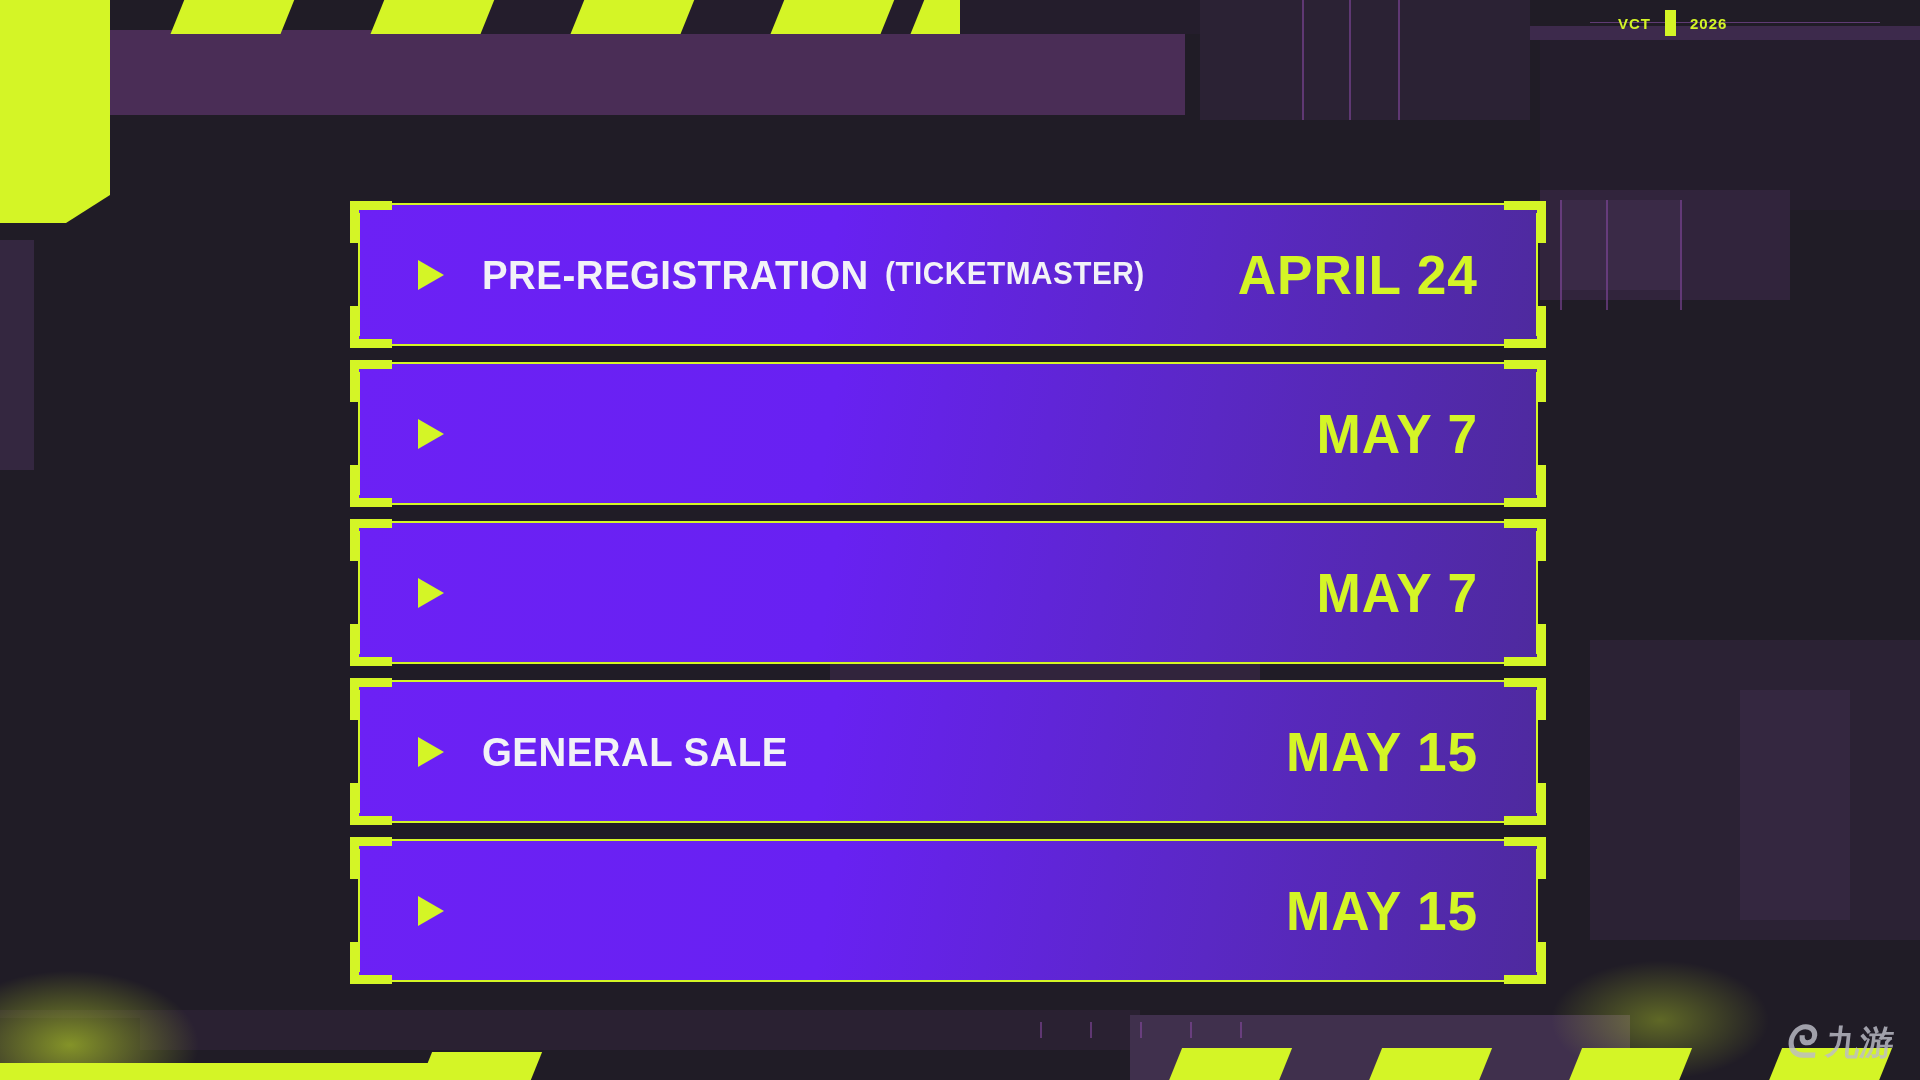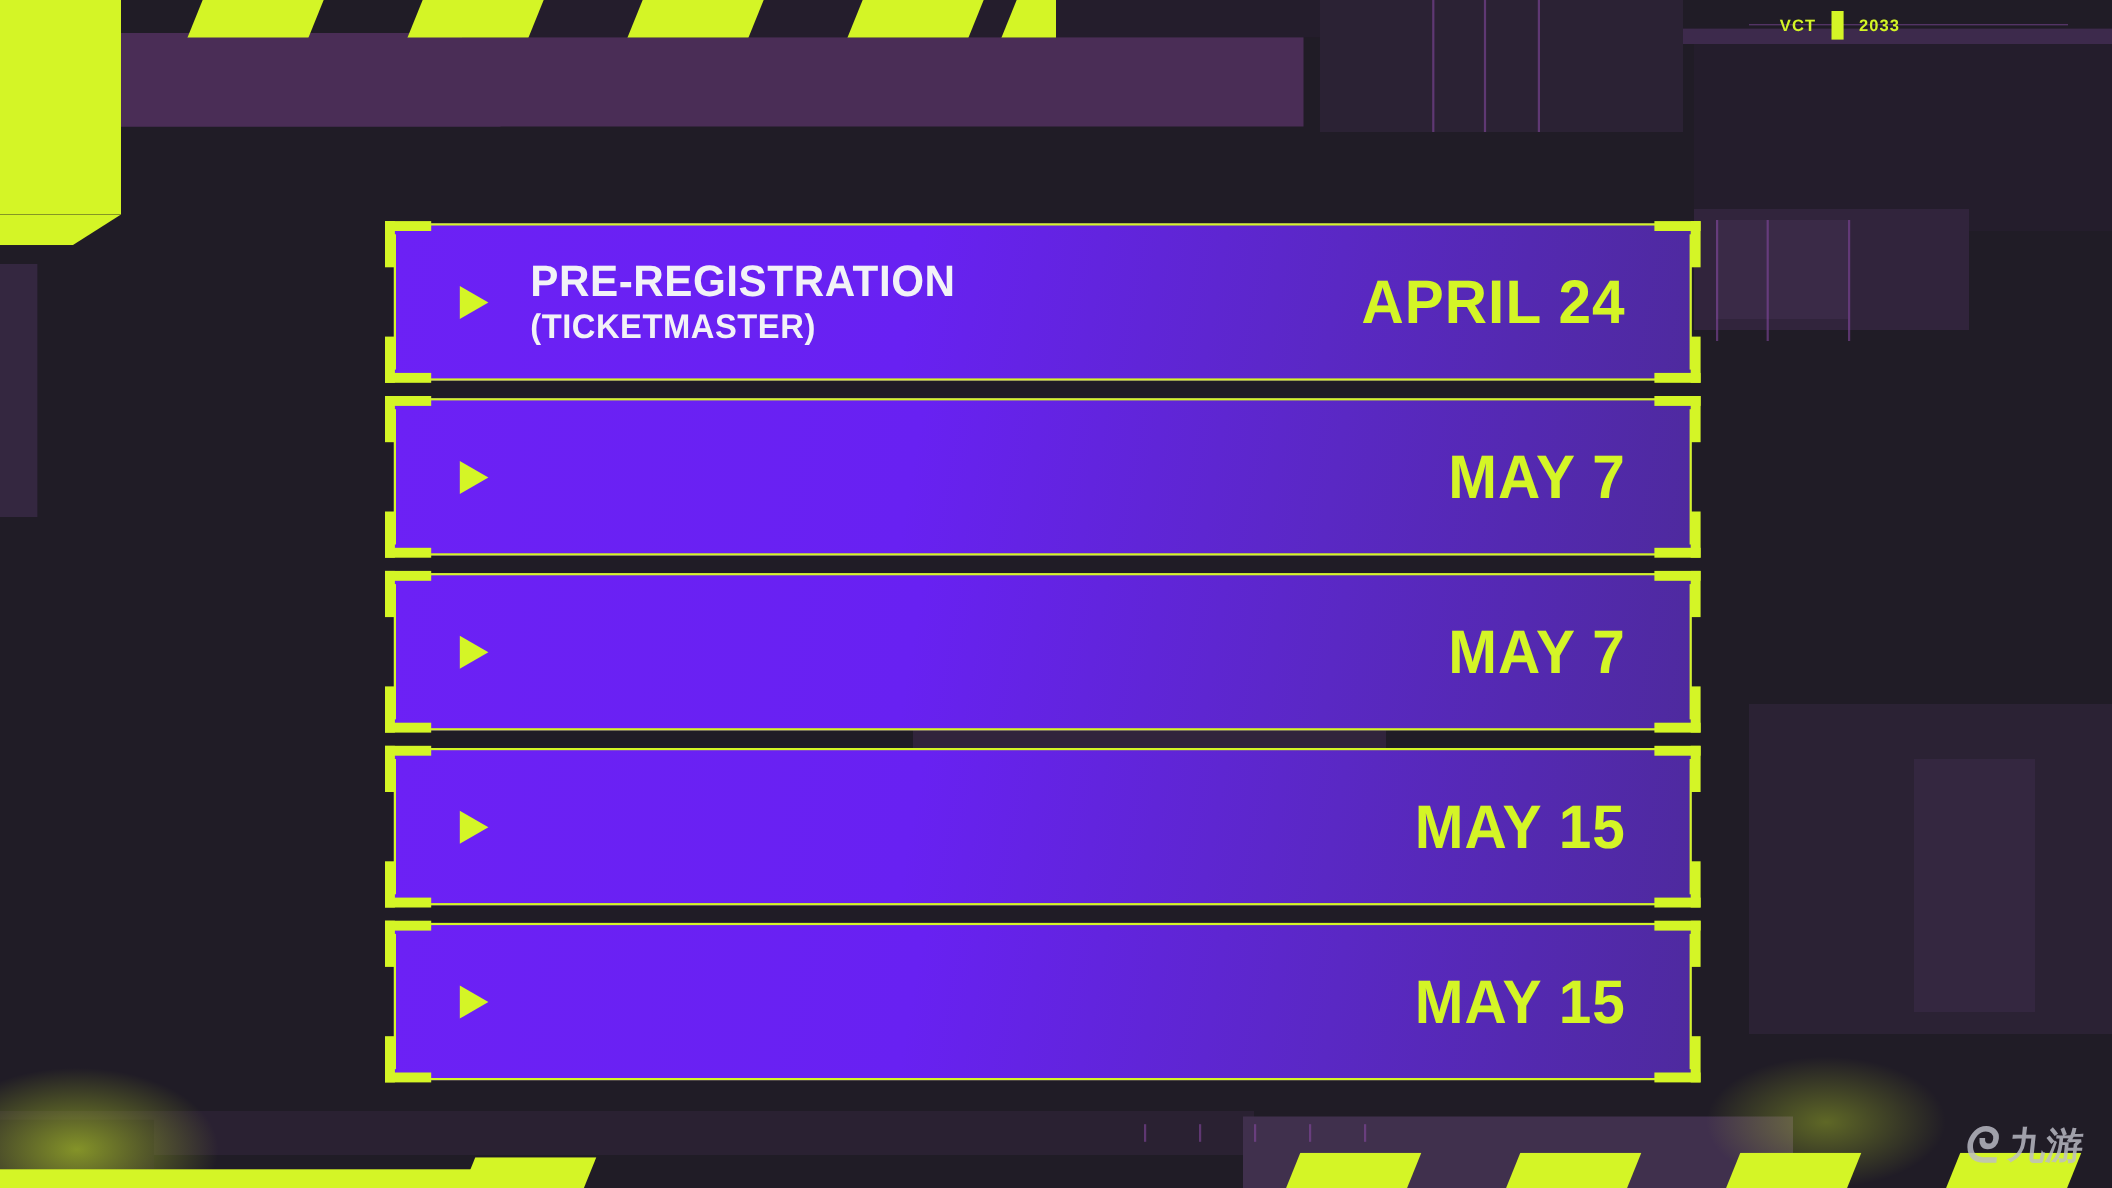--- a/index.html
+++ b/index.html
@@ -164,21 +164,21 @@
     border-bottom:15px solid transparent;
     border-left:26px solid #d4f526;
     z-index:10;
   }
 
   .label-block {
     position:absolute;
     left:124px;
     z-index:10;
     display:flex;
-    flex-direction:column;
+    flex-direction:row;
     justify-content:center;
   }
 
   .label-main {
     color:#f2f2f7;
     font-size:40px;
     font-weight:bold;
     letter-spacing:0.5px;
     line-height:1.05;
     font-family:"Liberation Sans", sans-serif;
@@ -314,21 +314,21 @@
   <div class="glitch-line" style="left:1040px; top:1022px; height:16px;"></div>
   <div class="glitch-line" style="left:1090px; top:1022px; height:16px;"></div>
   <div class="glitch-line" style="left:1140px; top:1022px; height:16px;"></div>
   <div class="glitch-line" style="left:1190px; top:1022px; height:16px;"></div>
   <div class="glitch-line" style="left:1240px; top:1022px; height:16px;"></div>
 
   <div class="logo-hline"></div>
   <div id="vct-logo">
     <span class="txt">VCT</span>
     <span class="bar"></span>
-    <span class="txt">2033</span>
+    <span class="txt">2026</span>
   </div>
 
 
   <div id="rows">
 
     <div class="row-wrap">
       <div class="row">
         <span class="arrow"></span>
         <div class="label-block">
           <span class="label-main">PRE-REGISTRATION</span>
@@ -408,20 +408,23 @@
         </span>
       <span class="corner br">
           <i class="h"></i>
           <i class="v"></i>
         </span>
     </div>
 
     <div class="row-wrap">
       <div class="row">
         <span class="arrow"></span>
+        <div class="label-block">
+          <span class="label-main">GENERAL SALE</span>
+        </div>
         <span class="date">MAY 15</span>
       </div>
       <span class="edge edge-top"></span>
       <span class="edge edge-bottom"></span>
       <span class="edge edge-left"></span>
       <span class="edge edge-right"></span>
       <span class="corner tl">
           <i class="h"></i>
           <i class="v"></i>
         </span>

